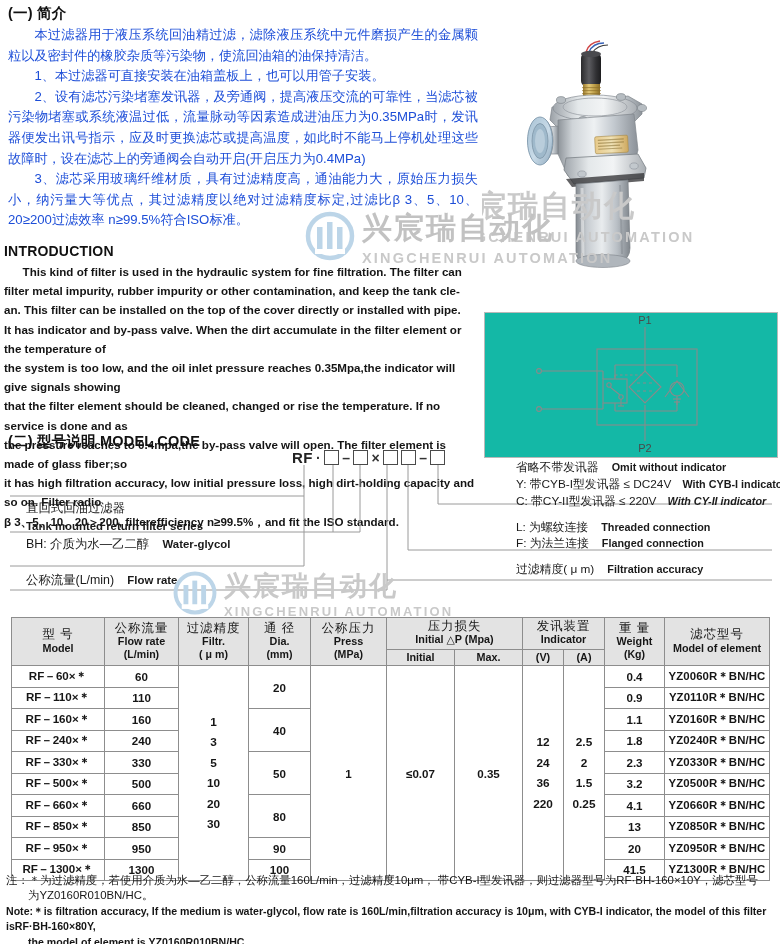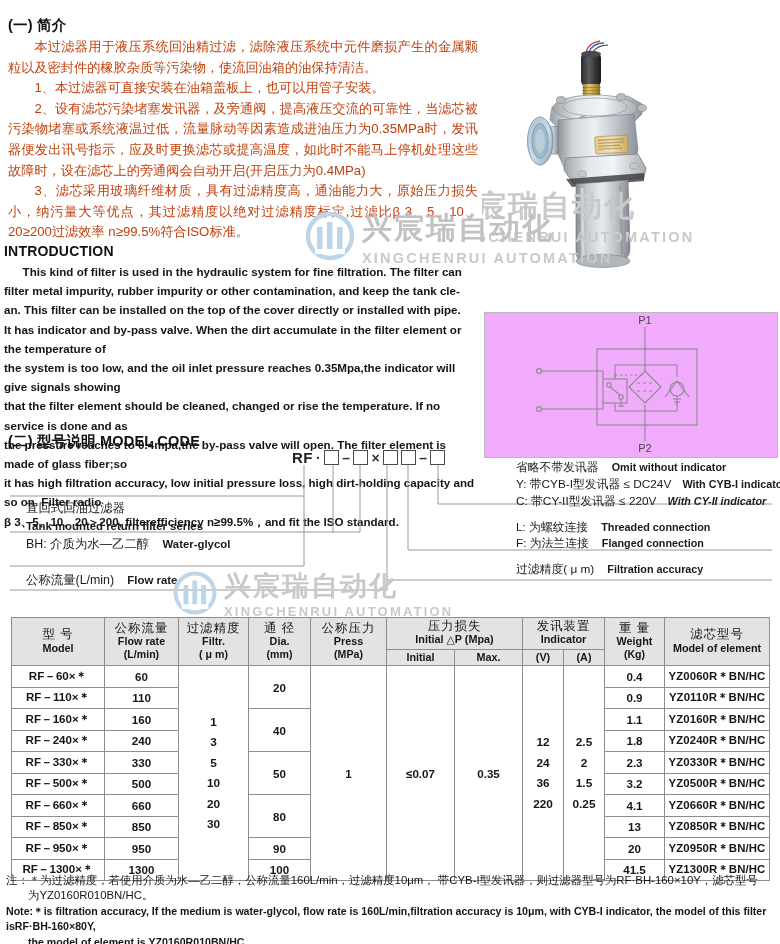--- a/index.html
+++ b/index.html
@@ -22,30 +22,30 @@
     font-size: 14.5px;
     font-weight: 600;
     color: #111;
     letter-spacing: .2px;
   }
   .sec-head .en { font-weight: 600; }
 
   
   .intro-cn {
     position: absolute;
-    left: 8px; top: 16px;
+    left: 8px; top: 4px;
     width: 470px;
   }
   .intro-cn .sec-head { margin-bottom: 2px; }
   .intro-cn p {
     margin: 0;
     font-size: 13.2px;
     line-height: 20.6px;
     text-indent: 2em;
-    color: #c2410c;
+    color: #1d4ed8;
     text-align: justify;
   }
 
   
   .intro-en {
     position: absolute;
     left: 4px; top: 243px;
     width: 474px;
   }
   .intro-en .sec-head { font-size: 14px; margin-bottom: 3px; }
@@ -66,21 +66,21 @@
     background: #ffffff;
     overflow: hidden;
   }
   .filter-svg { position: absolute; left: 0; top: 0; }
 
   
   .schem-box {
     position: absolute;
     left: 484px; top: 312px;
     width: 292px; height: 144px;
-    background: #f0abfc;
+    background: #14b8a6;
     border: 1px solid #b9b9b9;
   }
 
   
   .modelcode {
     position: absolute;
     left: 4px; top: 432px;
     width: 774px; height: 178px;
   }
   .modelcode .sec-head { position: absolute; left: 4px; top: 0px; font-size: 14.5px; }

